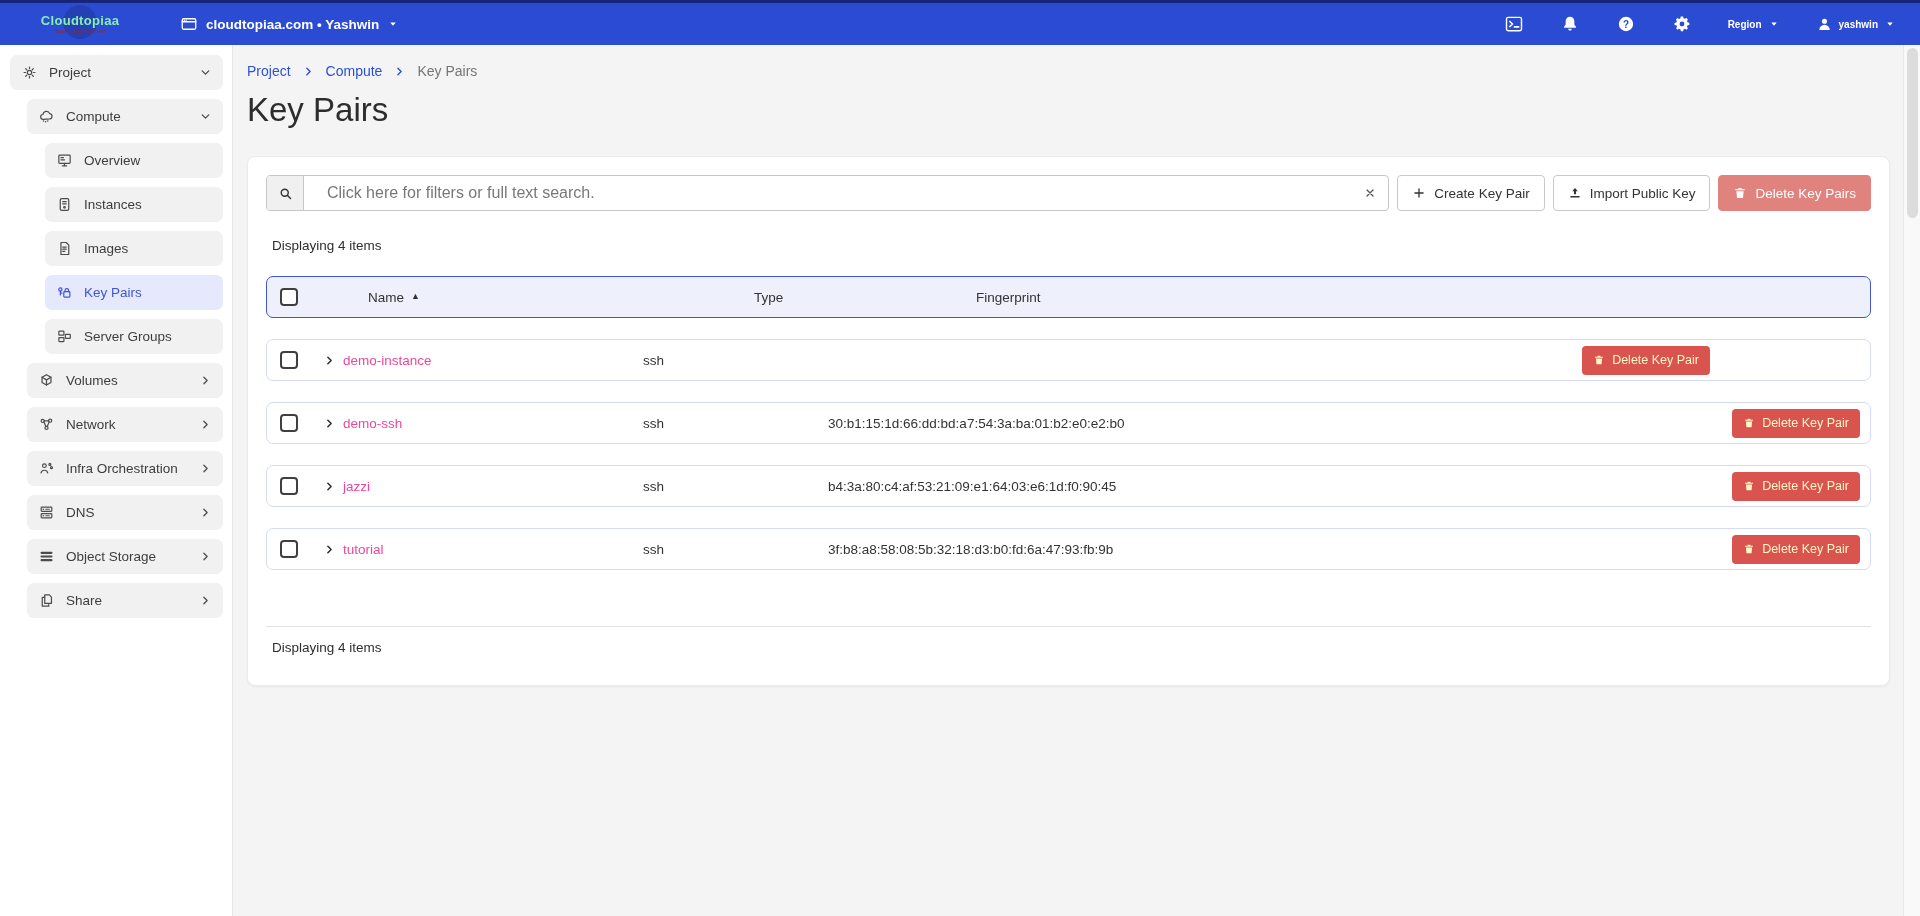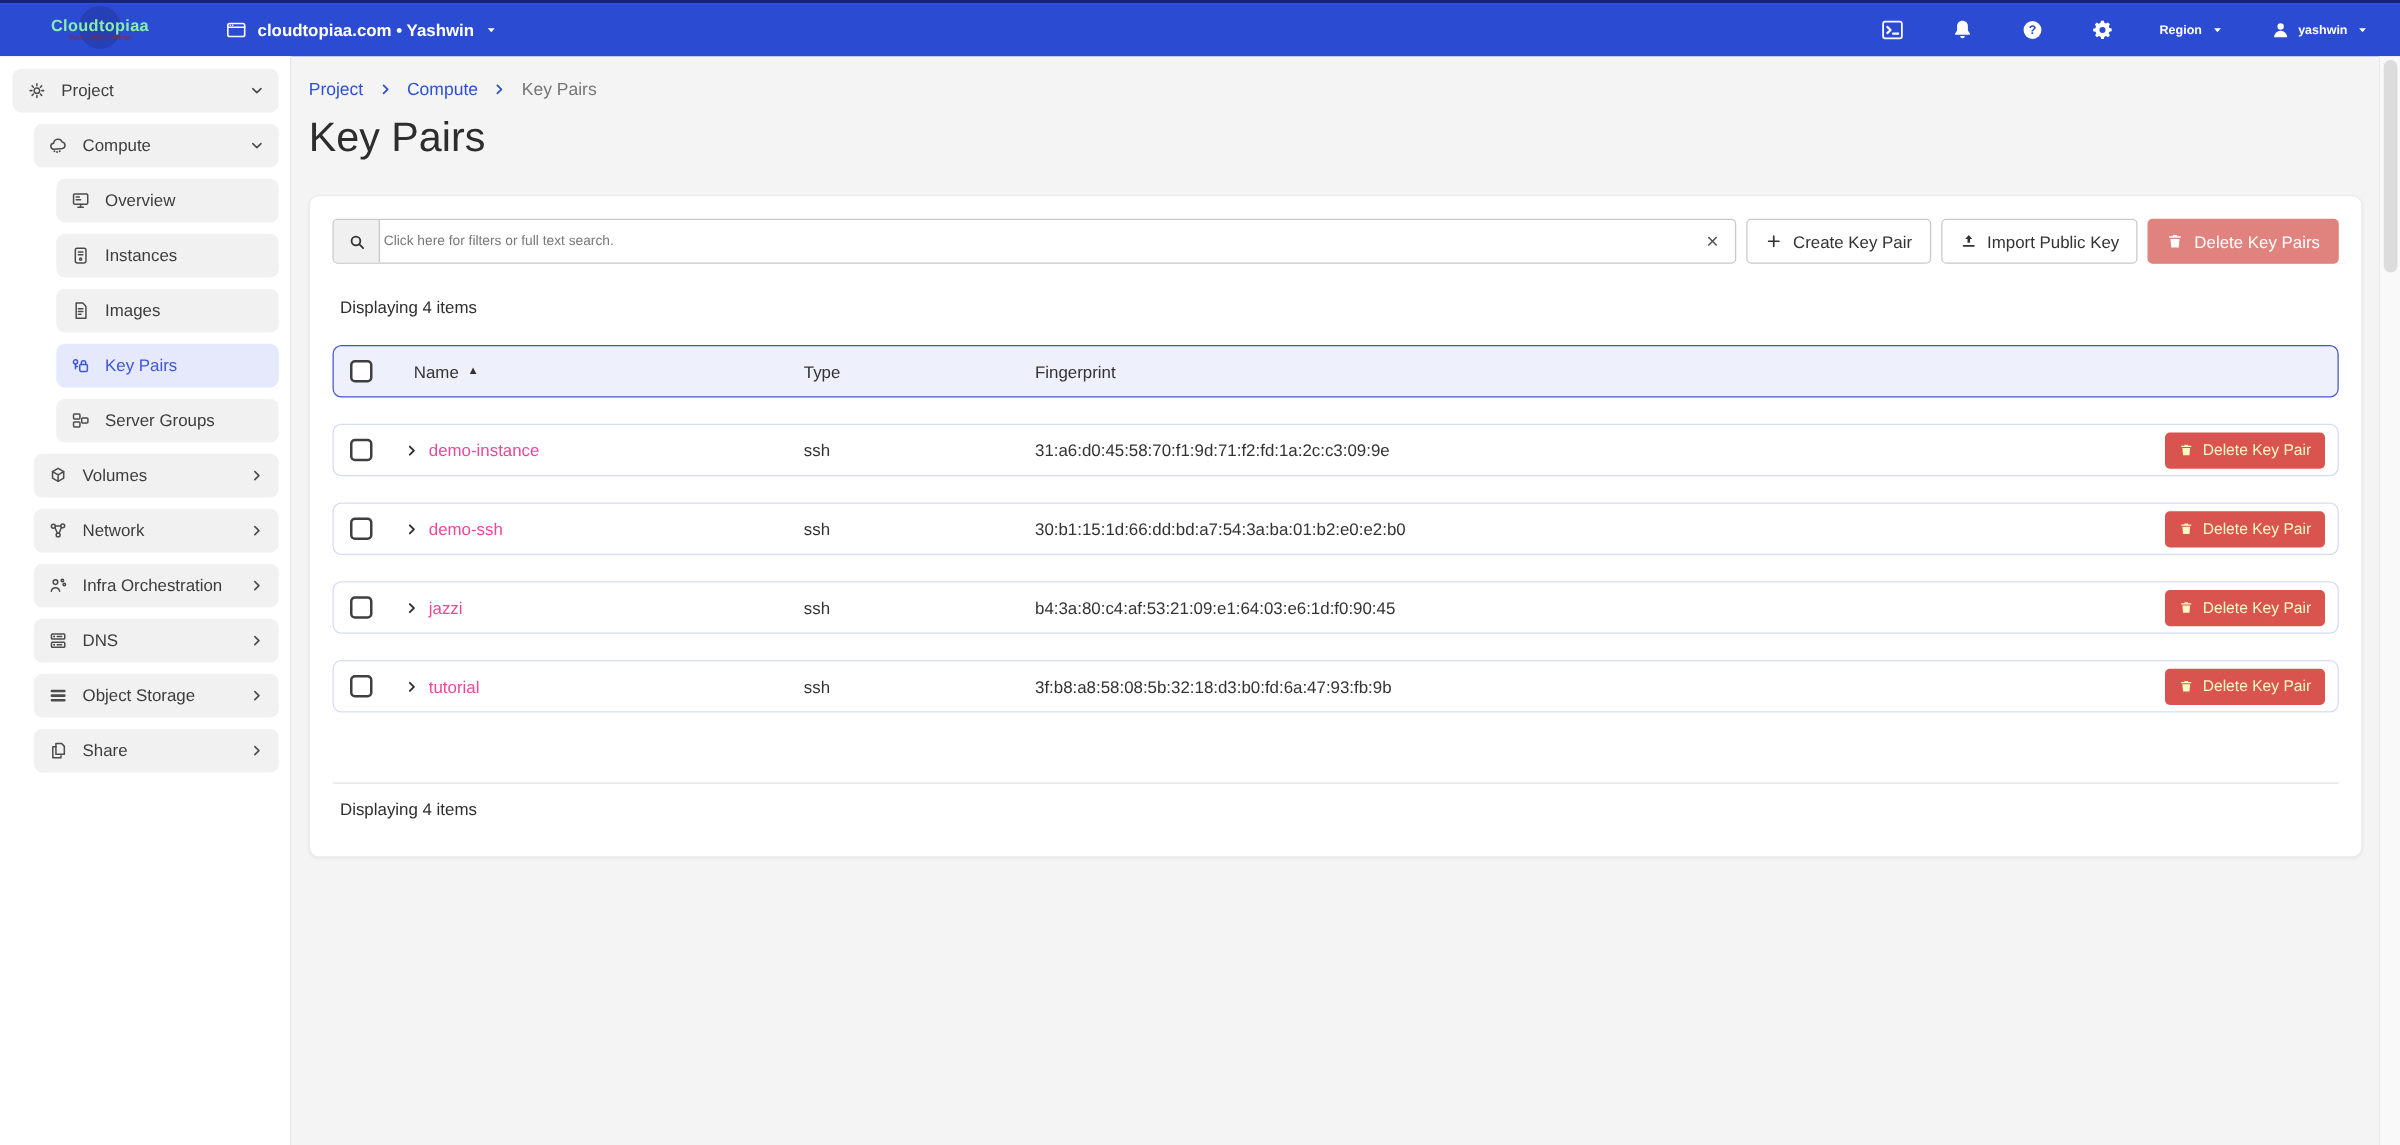--- a/index.html
+++ b/index.html
@@ -52,34 +52,34 @@
   .crumb-wrap:last-child .crumb-sep { display:none; }
   .page-title { font-size:33px; font-weight:500; color:#2d2d2d; margin-top:12px; }
 
   
   .card { margin-top:27px; width:1643px; background:#fff; border:1px solid #ebebeb; border-radius:8px;
     padding:18px 18px 0 18px; box-shadow:0 1px 2px rgba(0,0,0,.05); height:530px; }
   .toolbar { display:flex; gap:8px; }
   .search { flex:1; display:flex; align-items:stretch; height:36px; border:1px solid #c7c7c7; border-radius:4px; background:#fff; overflow:hidden; }
   .search-prefix { width:37px; background:#f0f0f0; border-right:1px solid #c7c7c7; display:flex; align-items:center; justify-content:center; color:#333; cursor:pointer; }
   .search-prefix svg { width:15px; height:15px; }
-  .search input { border:0; outline:none; flex:1; font-size:11px; padding:0 3px; color:#333; font-family:inherit; background:transparent; }
+  .search input { border:0; outline:none; flex:1; font-size:16px; padding:0 23px; color:#333; font-family:inherit; background:transparent; }
   .search input::placeholder { color:#787878; }
   .search-clear { width:36px; display:flex; align-items:center; justify-content:center; color:#555; cursor:pointer; }
   .search-clear svg { width:12px; height:12px; }
   .btn { height:36px; display:flex; align-items:center; gap:8px; padding:0 14px; background:#fff;
     border:1px solid #c9c9c9; border-radius:4px; font-size:13.5px; color:#333; cursor:pointer; white-space:nowrap; font-family:inherit; }
   .btn svg { width:14px; height:14px; }
   .btn.danger-muted { background:#e0827d; border-color:#e0827d; color:#fff; cursor:default; }
 
   .count-top { font-size:13.5px; color:#2e2e2e; margin:27px 0 0 6px; }
 
   .tgrid { display:grid; grid-template-columns:44px 32px 300px 185px 1fr 150px; align-items:center; }
   .thead { margin-top:23px; height:42px; background:#eef1fb; border:1.5px solid #4356cf; border-radius:7px;
-    font-size:13.5px; color:#333; }
+    font-size:13.5px; color:#333;gap:37px; }
   .checkbox { width:18px; height:18px; border:2px solid #3f3f3f; border-radius:4px; background:#fff; margin-left:13px; cursor:pointer; }
   .col-name-h { grid-column:2 / span 2; padding-left:20px; display:flex; align-items:center; gap:7px; cursor:pointer; }
   .sort-ind { font-size:9px; position:relative; top:-1px; }
   .trow { height:42px; background:#fff; border:1px solid #d6dbf5; border-radius:7px; margin-top:21px; font-size:13.5px; }
   .row-chevron { justify-self:start; margin-left:12px; cursor:pointer; color:#2f2f2f; }
   .row-chevron svg { width:13px; height:13px; stroke-width:2.8; }
   .name-link { color:#ec4899; cursor:pointer; }
   .cell-type, .cell-fp { color:#333; }
   .action-cell { justify-self:end; margin-right:10px; }
   .btn-del { height:29px; display:flex; align-items:center; gap:7px; background:#d9534f; border:none; border-radius:4px;
@@ -434,21 +434,20 @@
 
     <div class="tgrid trow">
           <div class="checkbox"></div>
           <span class="row-chevron">
             <svg viewBox="0 0 24 24">
               <path d="M9 6l6 6-6 6"></path>
             </svg>
           </span>
           <a class="name-link">demo-instance</a>
           <div class="cell-type">ssh</div>
-          <div class="cell-fp">31:a6:d0:45:58:70:f1:9d:71:f2:fd:1a:2c:c3:09:9e</div>
           <div class="action-cell">
             <button class="btn-del">
               <span>
                 <svg viewBox="0 0 24 24">
                   <path fill="currentColor" stroke="none" d="M9.2 3.5h5.6v1.8H20v2H4v-2h5.2zM5.8 8.8h12.4l-1.1 11.7H6.9z"></path>
                 </svg>
               </span>
               <span>Delete Key Pair</span>
             </button>
           </div>

